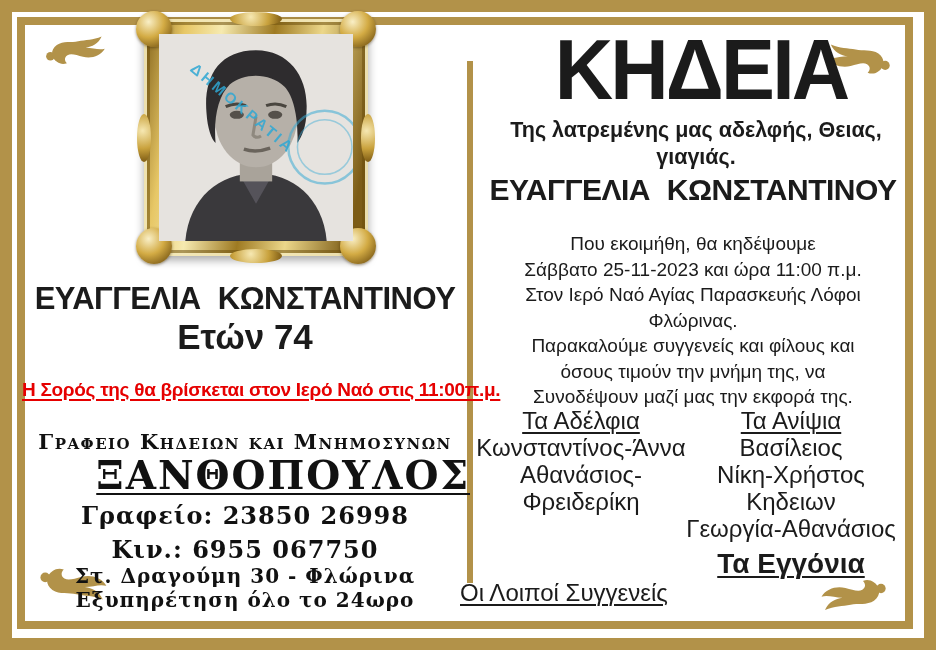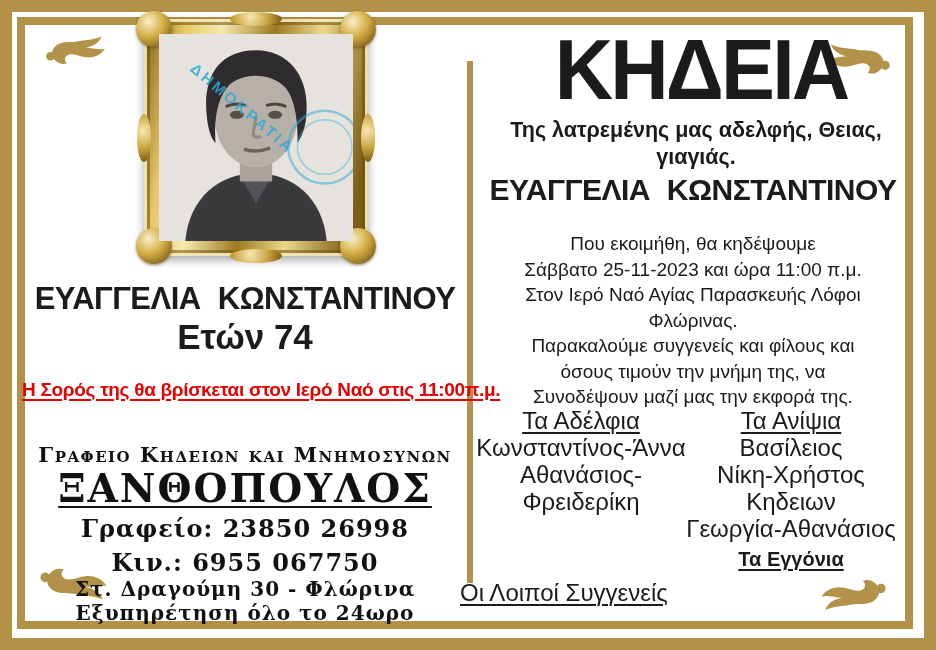--- a/index.html
+++ b/index.html
@@ -58,27 +58,27 @@
     position:absolute; left:20px; top:317px; width:450px; text-align:center;
     font-size:35px; font-weight:bold;
   }
   .red-notice{
     position:absolute; left:22px; top:379px; width:446px; text-align:center;
     font-size:19px; font-weight:bold; color:#e60000; letter-spacing:-0.3px;
     text-decoration:underline; text-decoration-thickness:2px; text-underline-offset:3px;
     white-space:nowrap;
   }
   .funeral{
-    position:absolute; left:20px; top:442px; width:450px; text-align:center;
+    position:absolute; left:20px; top:429px; width:450px; text-align:center;
     font-family:"DejaVu Serif",serif; font-weight:bold; color:#111;
   }
   .funeral .tagline{ font-size:21px; font-variant:small-caps; letter-spacing:1.5px; }
   .funeral .fname{
     font-size:39px; letter-spacing:2px; line-height:1.05; margin-top:1px;
-    text-decoration:underline; text-decoration-thickness:2px; text-underline-offset:4px;
+    text-decoration:underline; text-decoration-thickness:2px; text-underline-offset:4px;text-align:right;
   }
   .funeral .phone{ font-size:24px; letter-spacing:1px; margin-top:5px; }
   .funeral .addr { font-size:20px; letter-spacing:1px; margin-top:0; }
   
   .title{
     position:absolute; left:486px; top:26px; width:430px; text-align:center;
     font-size:86px; font-weight:bold; letter-spacing:-3px; line-height:1.0;
     transform:scaleX(.94);
   }
   .subtitle{
@@ -94,21 +94,21 @@
     font-size:19px; line-height:25.5px;
   }
   .details .b{ font-weight:normal; }
   .col{ position:absolute; width:230px; text-align:center; font-size:24px; font-weight:normal; line-height:27px; }
   .col-a{ left:466px; top:407px; }
   .col-b{ left:676px; top:407px; }
   .u{
     text-decoration:underline; text-decoration-thickness:2px; text-underline-offset:3px;
   }
   .grandchildren{ position:absolute; left:676px; top:548px; width:230px; text-align:center;
-    font-size:20px; font-weight:bold; }
+    font-size:28px; font-weight:bold; }
   .others{ position:absolute; left:460px; top:579px; width:240px; 
     font-size:24px; font-weight:normal; }
 </style>
 </head>
 <body>
 
 <div class="page">
 
   <div class="panel"></div>
   <div class="divider"></div>

